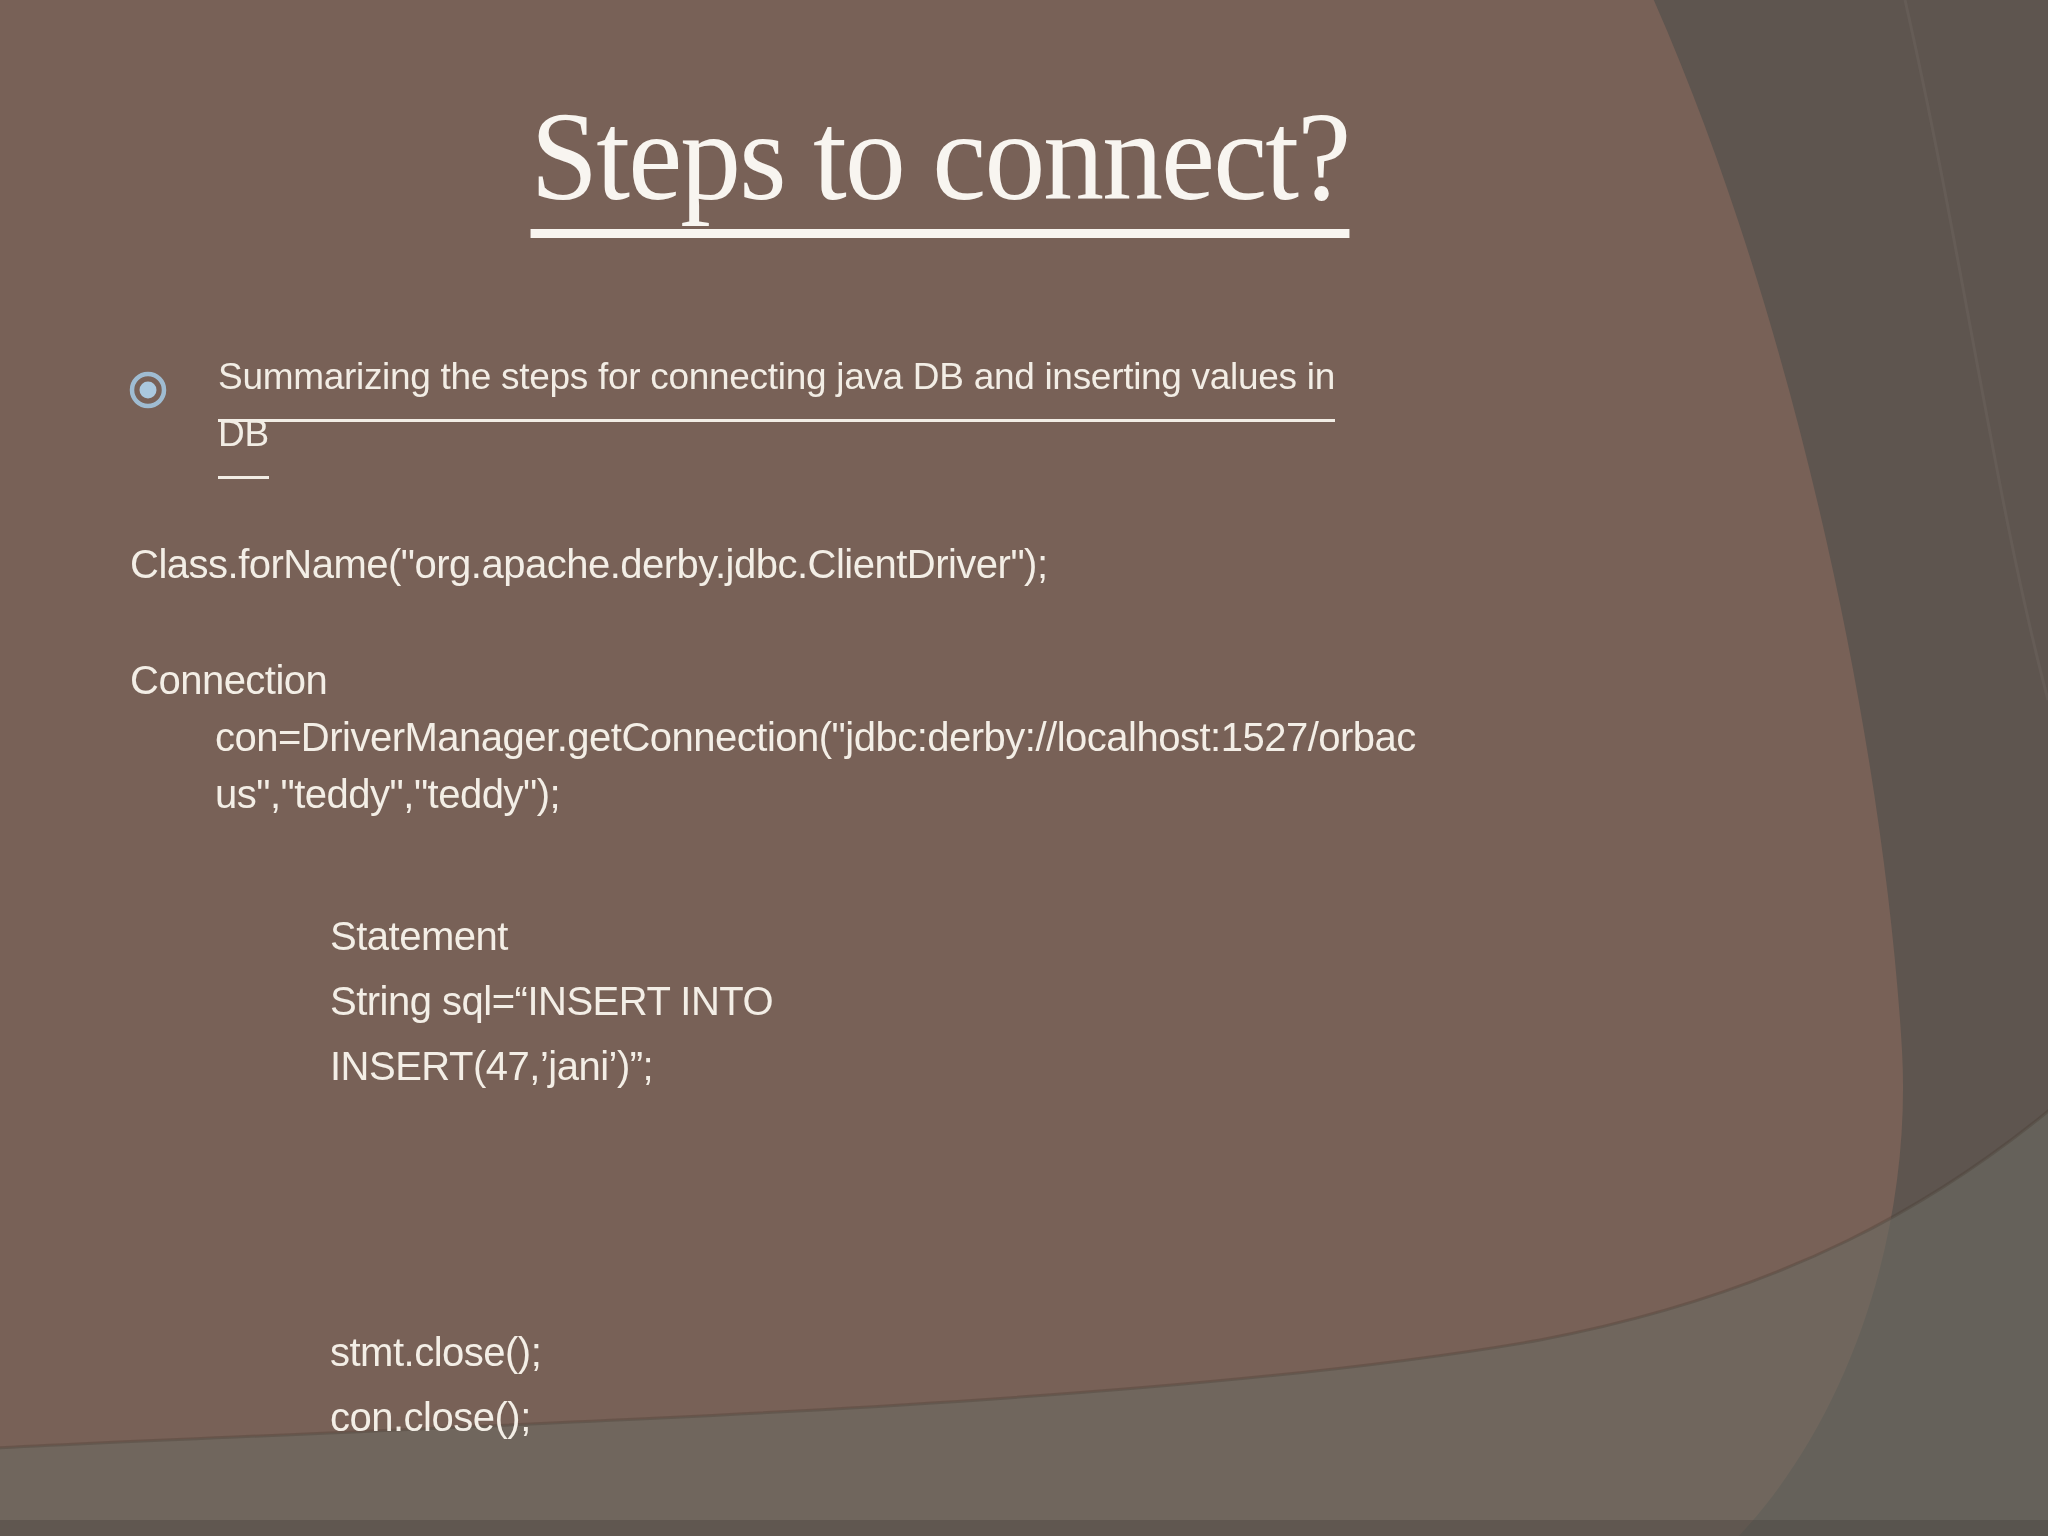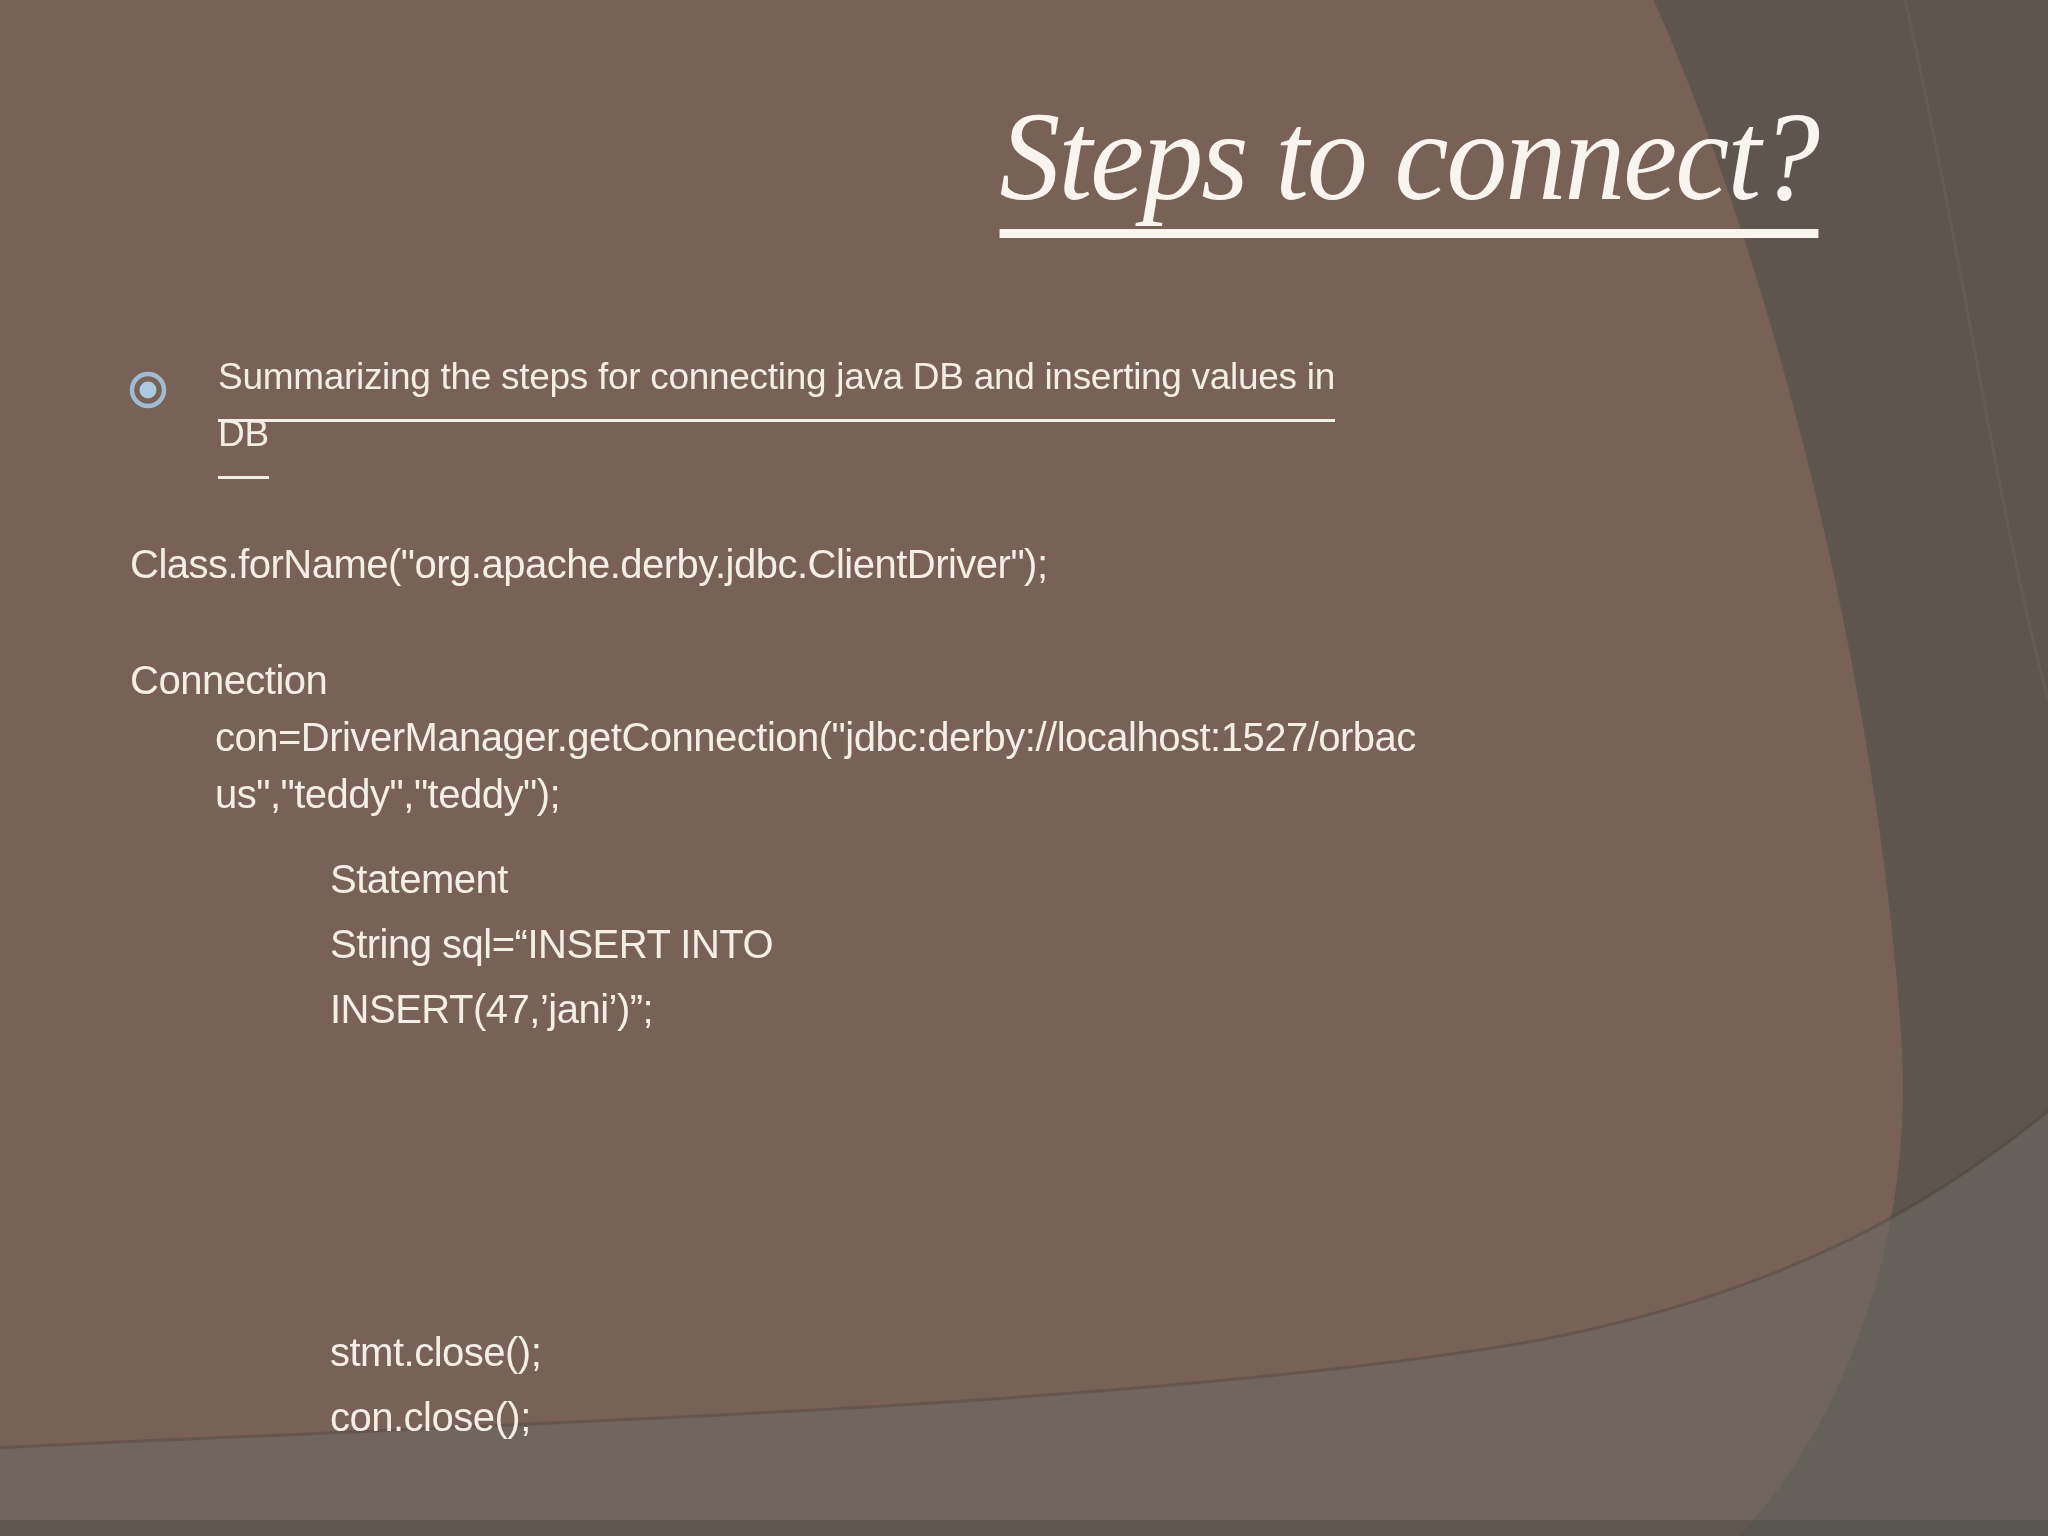--- a/index.html
+++ b/index.html
@@ -13,22 +13,21 @@
   #bg-svg {
     position: absolute; left: 0; top: 0;
     width: 2048px; height: 1536px;
     display: block;
   }
 
   
   .title-wrap {
     position: absolute;
     left: 40px; top: 86px; width: 1800px;
-    text-align: right;
-    font-style: italic;
+    text-align: center;
   }
   .title-text {
     display: inline-block;
     font-family: "Liberation Serif", serif;
     font-weight: 400;
     font-size: 128px;
     line-height: 1.1;
     letter-spacing: -2px;
     color: #f8f5f0;
     border-bottom: 9px solid #f8f5f0;
@@ -71,21 +70,21 @@
     font-size: 40px;
     letter-spacing: -0.5px;
     white-space: nowrap;
   }
   .code-block .code-line { line-height: 57px; }
   .code-block.stmt .code-line { line-height: 65px; }
   .ind { padding-left: 85px; }
 
   #blk-class { left: 130px; top: 536px; }
   #blk-conn  { left: 130px; top: 652px; }
-  #blk-stmt  { left: 330px; top: 847px; }
+  #blk-stmt  { left: 330px; top: 904px; }
   #blk-close { left: 330px; top: 1320px; }
 </style>
 </head>
 <body>
 
 <svg id="bg-svg" viewBox="0 0 2048 1536" preserveAspectRatio="none">
 
   <rect x="0" y="0" width="2048" height="1536" fill="#786157"></rect>
 
   <path d="M 1652,-4 C 1800,330 1885,760 1902,1050 C 1912,1230 1850,1420 1735,1540 L 2052,1540 L 2052,-4 Z" fill="#5E554F"></path>

